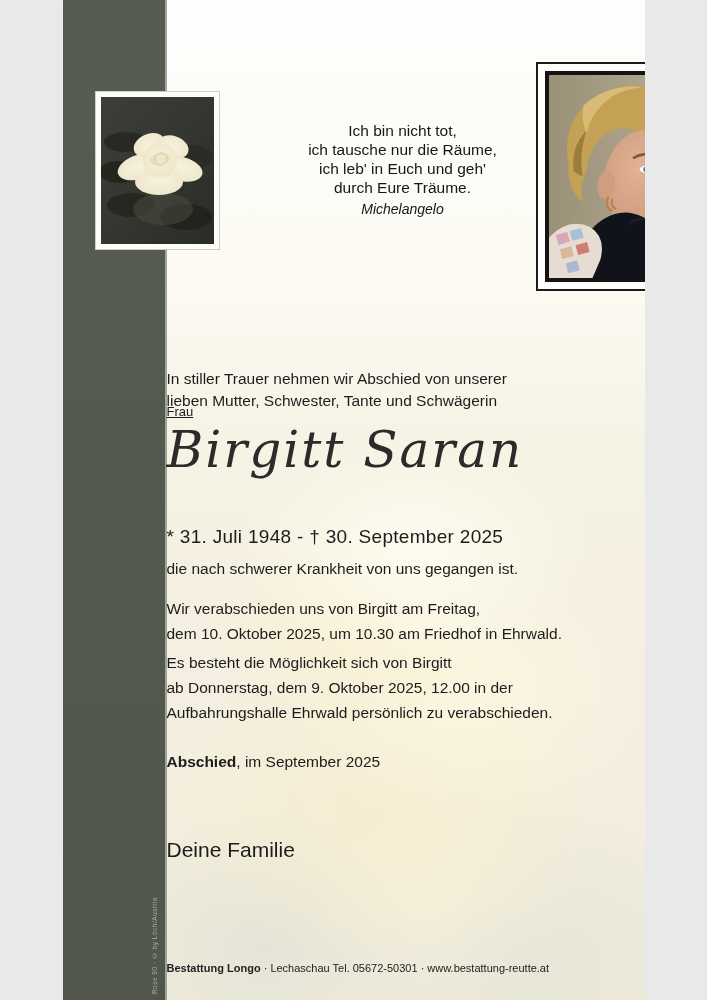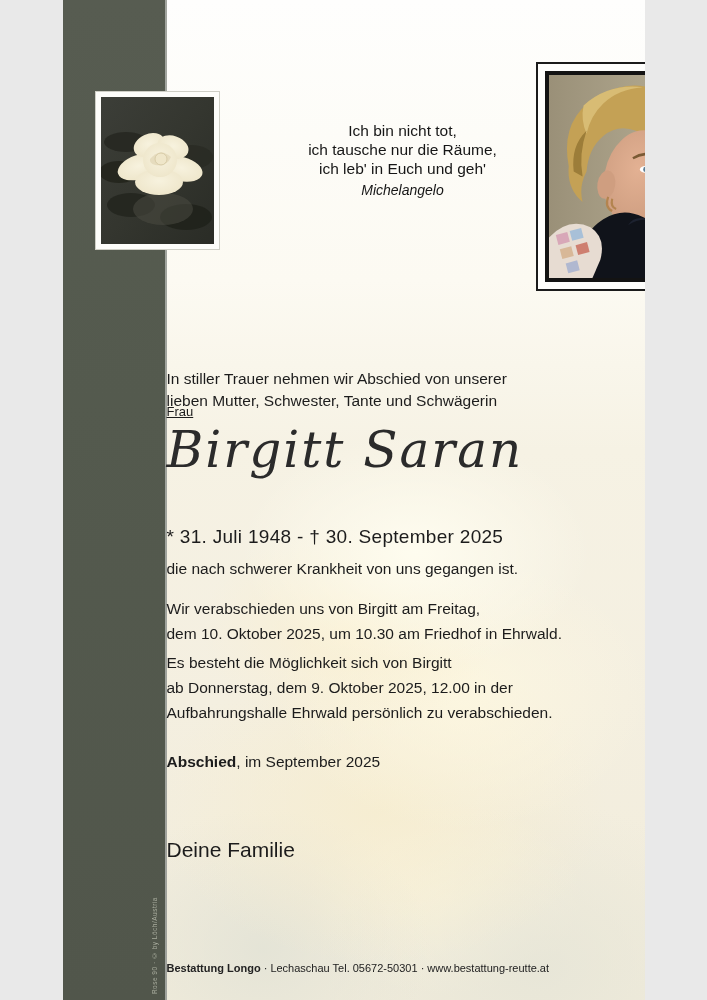--- a/index.html
+++ b/index.html
@@ -171,20 +171,21 @@
 
         <rect x="146" y="0" width="14" height="200" fill="#d9d0b8" opacity="0.8"></rect>
       </svg>
     </div>
   </div>
 
   <div class="poem">
     <div>Ich bin nicht tot,</div>
     <div>ich tausche nur die Räume,</div>
     <div>ich leb' in Euch und geh'</div>
+    <div>durch Eure Träume.</div>
     <div class="author">Michelangelo</div>
   </div>
 
   <div class="col intro">
     <div>In stiller Trauer nehmen wir Abschied von unserer</div>
     <div>lieben Mutter, Schwester, Tante und Schwägerin</div>
   </div>
 
   <div class="col frau">Frau</div>
 

